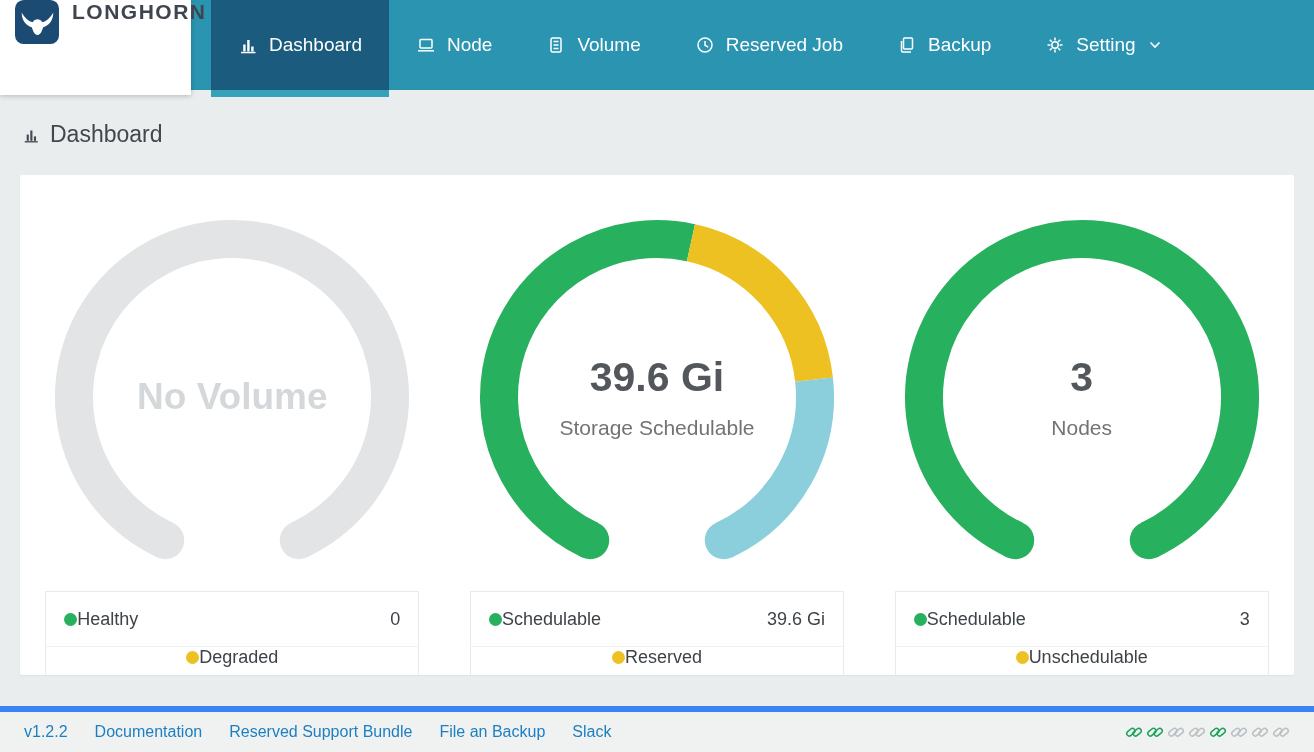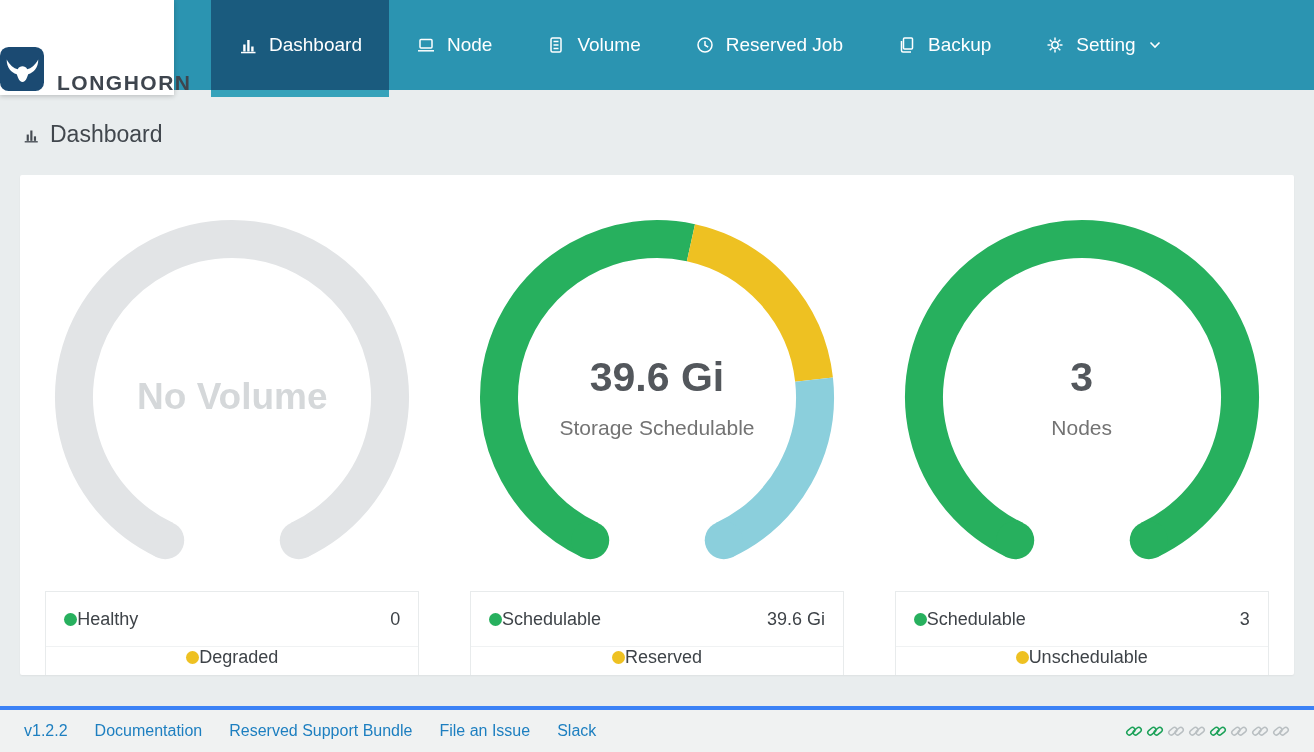--- a/index.html
+++ b/index.html
@@ -7,22 +7,22 @@
   body {
     width:1314px; height:752px; position:relative; overflow:hidden;
     background:#e9edee;
     font-family:"Liberation Sans", sans-serif;
     -webkit-font-smoothing:antialiased;
   }
 
   
   .header { position:absolute; top:0; left:0; right:0; height:90px; background:#2b94b1; z-index:1; }
   .logo-box {
-    position:absolute; top:0; left:0; width:174px; height:95px; background:#ffffff; z-index:3;
-    display:flex; align-items:flex-end; gap:13px; 
+    position:absolute; top:0; left:0; width:191px; height:95px; background:#ffffff; z-index:3;
+    display:flex; align-items:flex-start; gap:13px; padding-left:15px;
     box-shadow:0 1px 5px rgba(0,0,0,.22);
   }
   .brand-name { font-size:21px; font-weight:bold; color:#3e454e; letter-spacing:1.5px; }
 
   .nav { position:absolute; left:211px; top:0; height:90px; display:flex; z-index:2; }
   .nav-item {
     display:flex; align-items:center; gap:11px; padding:0 27px;
     color:#ffffff; font-size:19px; cursor:pointer; position:relative; white-space:nowrap;
   }
   .nav-item.active { background:#1a5b7e; }
@@ -60,21 +60,21 @@
     display:flex; justify-content:space-between; align-items:center;
     height:54px; padding:0 18px; font-size:18px; color:#3e4348;
   }
   .legend-row + .legend-row { border-top:1px solid #f0f2f3;flex-direction:column; }
   .legend-label { display:flex; align-items:center; }
   .dot { width:13px; height:13px; border-radius:50%; display:inline-block; }
 
   
   .footer {
     position:absolute; bottom:0; left:0; right:0; height:46px;
-    background:#f0f2f2; border-top:4px solid #3b82f6;
+    background:#f0f2f2; border-top:6px solid #3b82f6;
     display:flex; align-items:center; justify-content:space-between; padding:0 24px;
   }
   .footer-links { display:flex; align-items:center; gap:27px; }
   .footer-links a, .footer-version { color:#1d7fc0; font-size:16px; text-decoration:none; }
   .footer-icons { display:flex; align-items:center; gap:3px; }
   .footer-icons span { display:block; cursor:pointer; }
   .footer-icons svg { display:block; }
 </style>
 </head>
 <body>
@@ -247,21 +247,21 @@
         </div>
       </div>
     </div>
   </div>
 
 <div class="footer">
   <div class="footer-links">
     <span class="footer-version">v1.2.2</span>
     <a href="#">Documentation</a>
     <a href="#">Reserved Support Bundle</a>
-    <a href="#">File an Issue</a>
+    <a href="#">File an Backup</a>
     <a href="#">Slack</a>
   </div>
   <div class="footer-icons" id="footer-icons">
       <span>
         <svg width="18" height="18" viewBox="0 0 20 20" fill="none" stroke="#1ba158" stroke-width="1.7">
           <rect x="1.5" y="7.5" width="10" height="5.5" rx="2.75" transform="rotate(-40 6.5 10.25)"></rect>
           <rect x="8.5" y="7.5" width="10" height="5.5" rx="2.75" transform="rotate(-40 13.5 10.25)"></rect>
         </svg>
       </span>
       <span>

